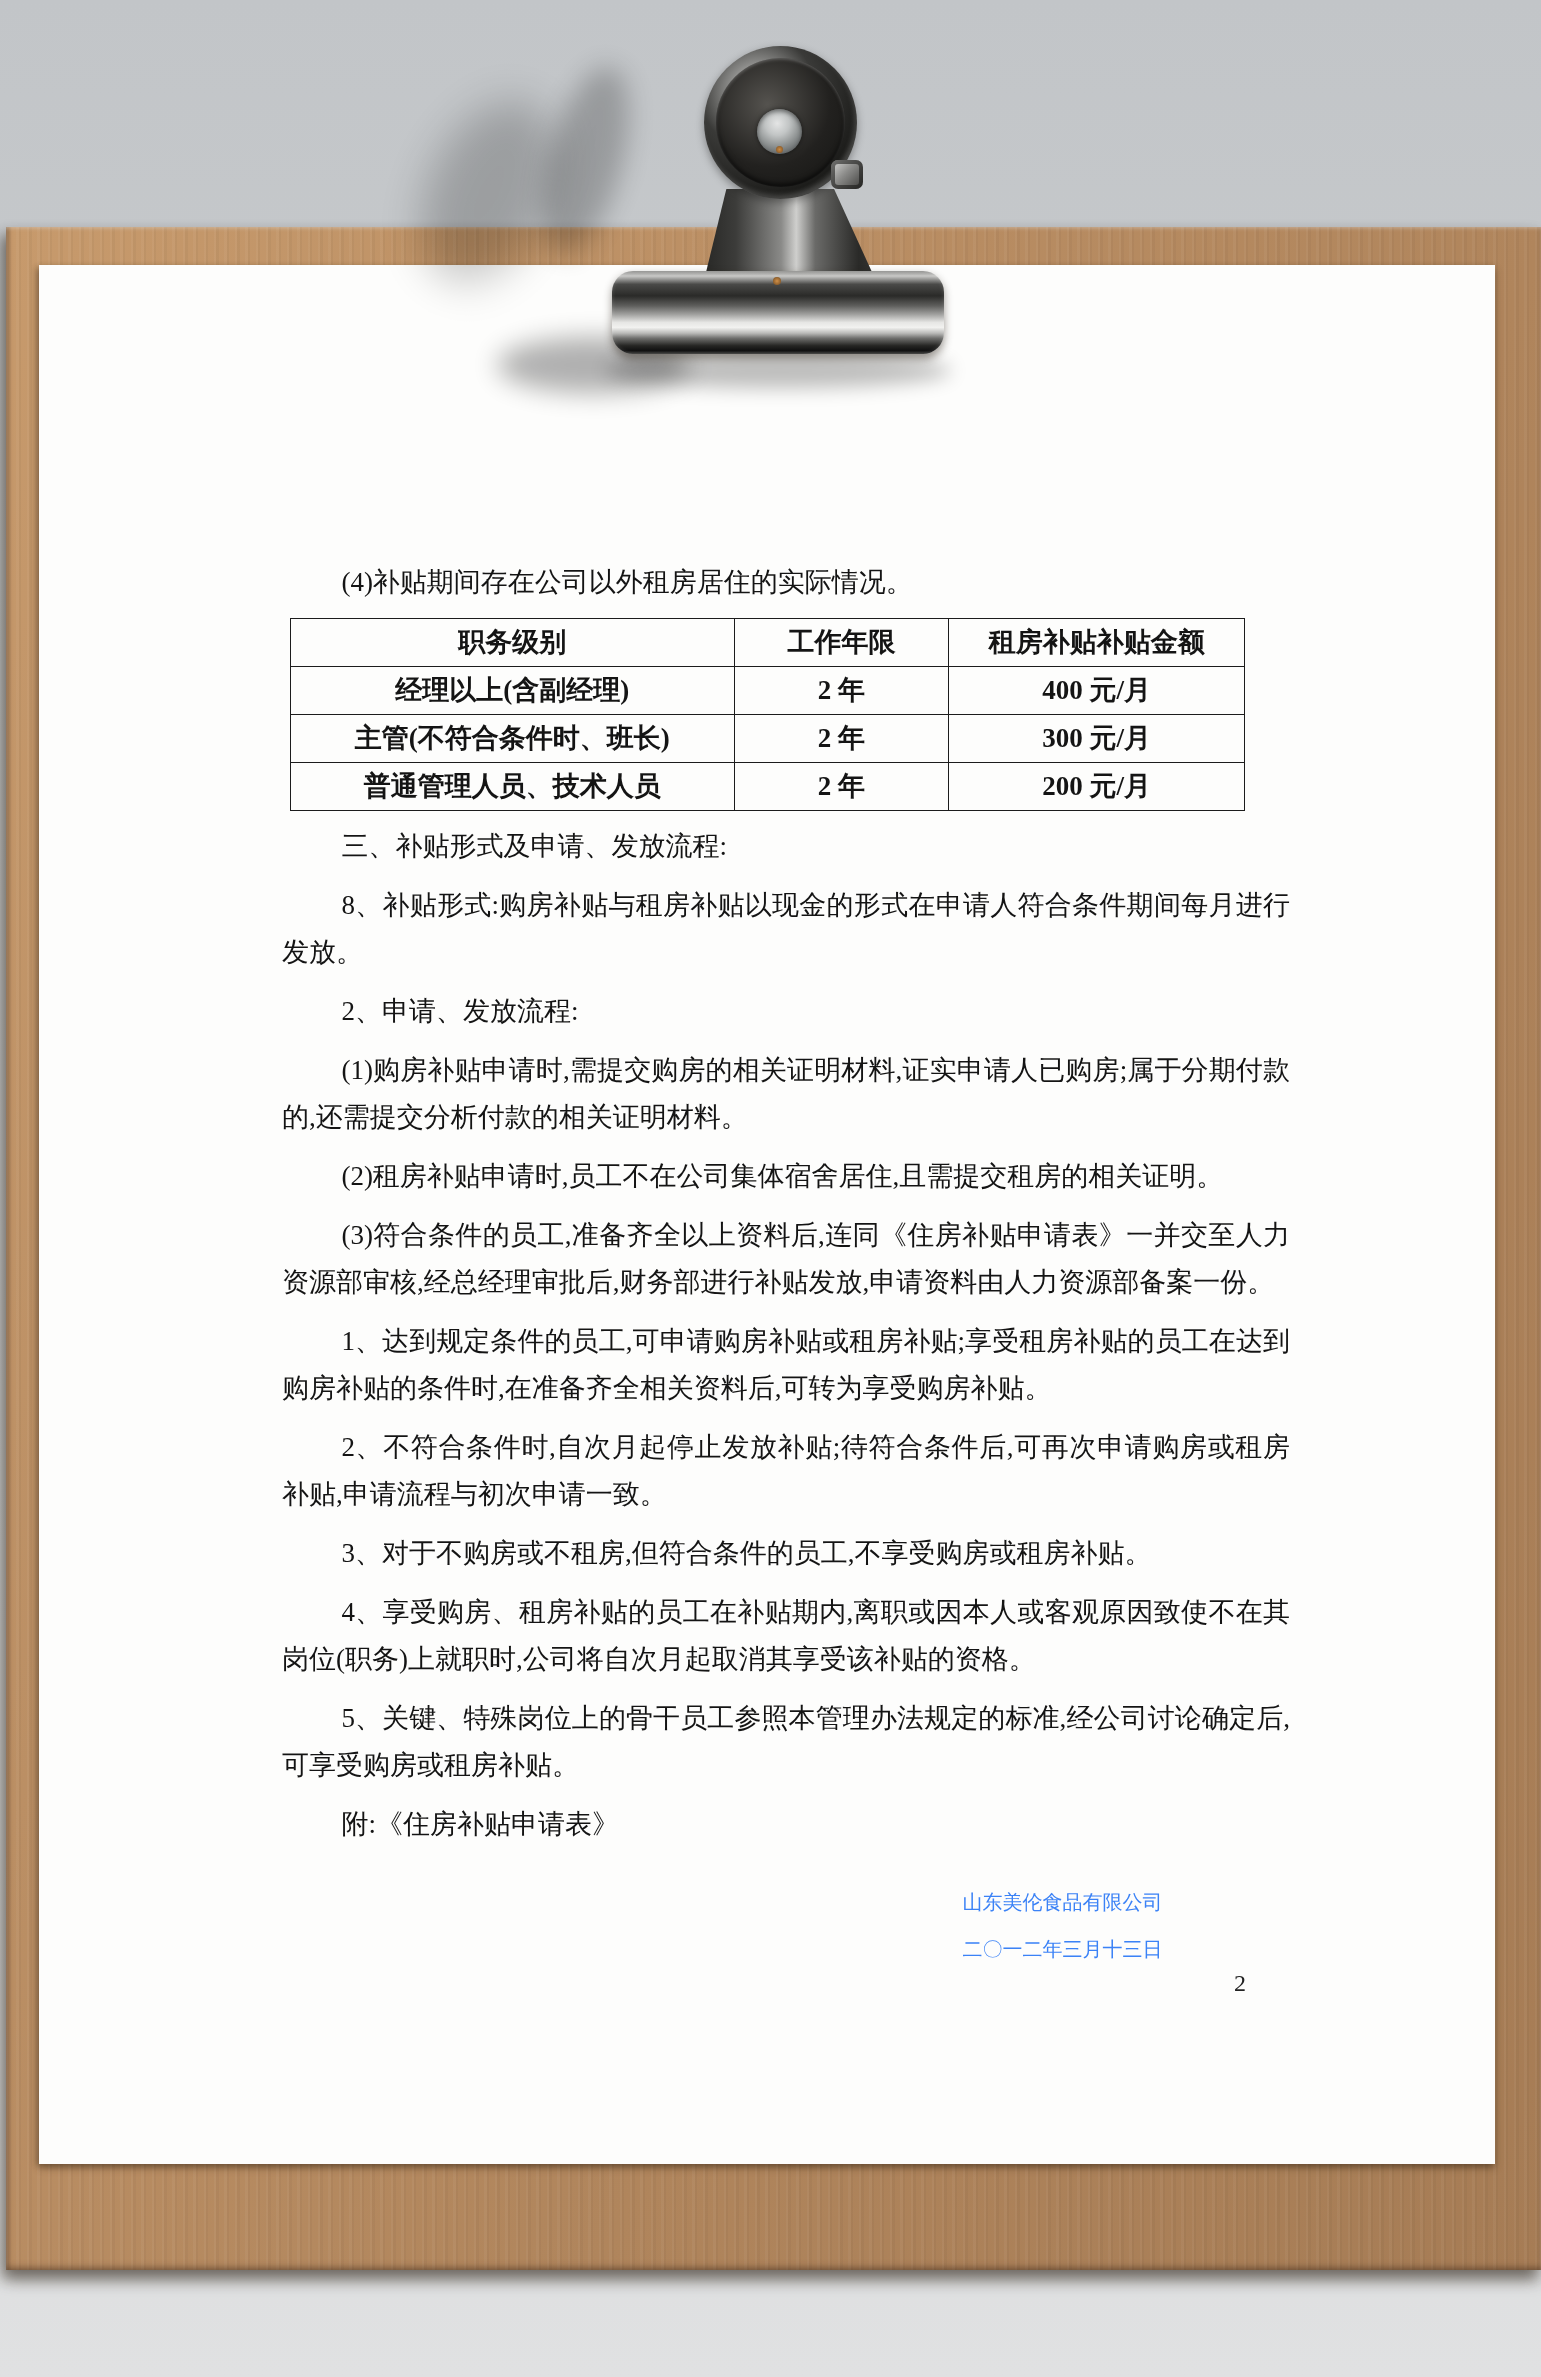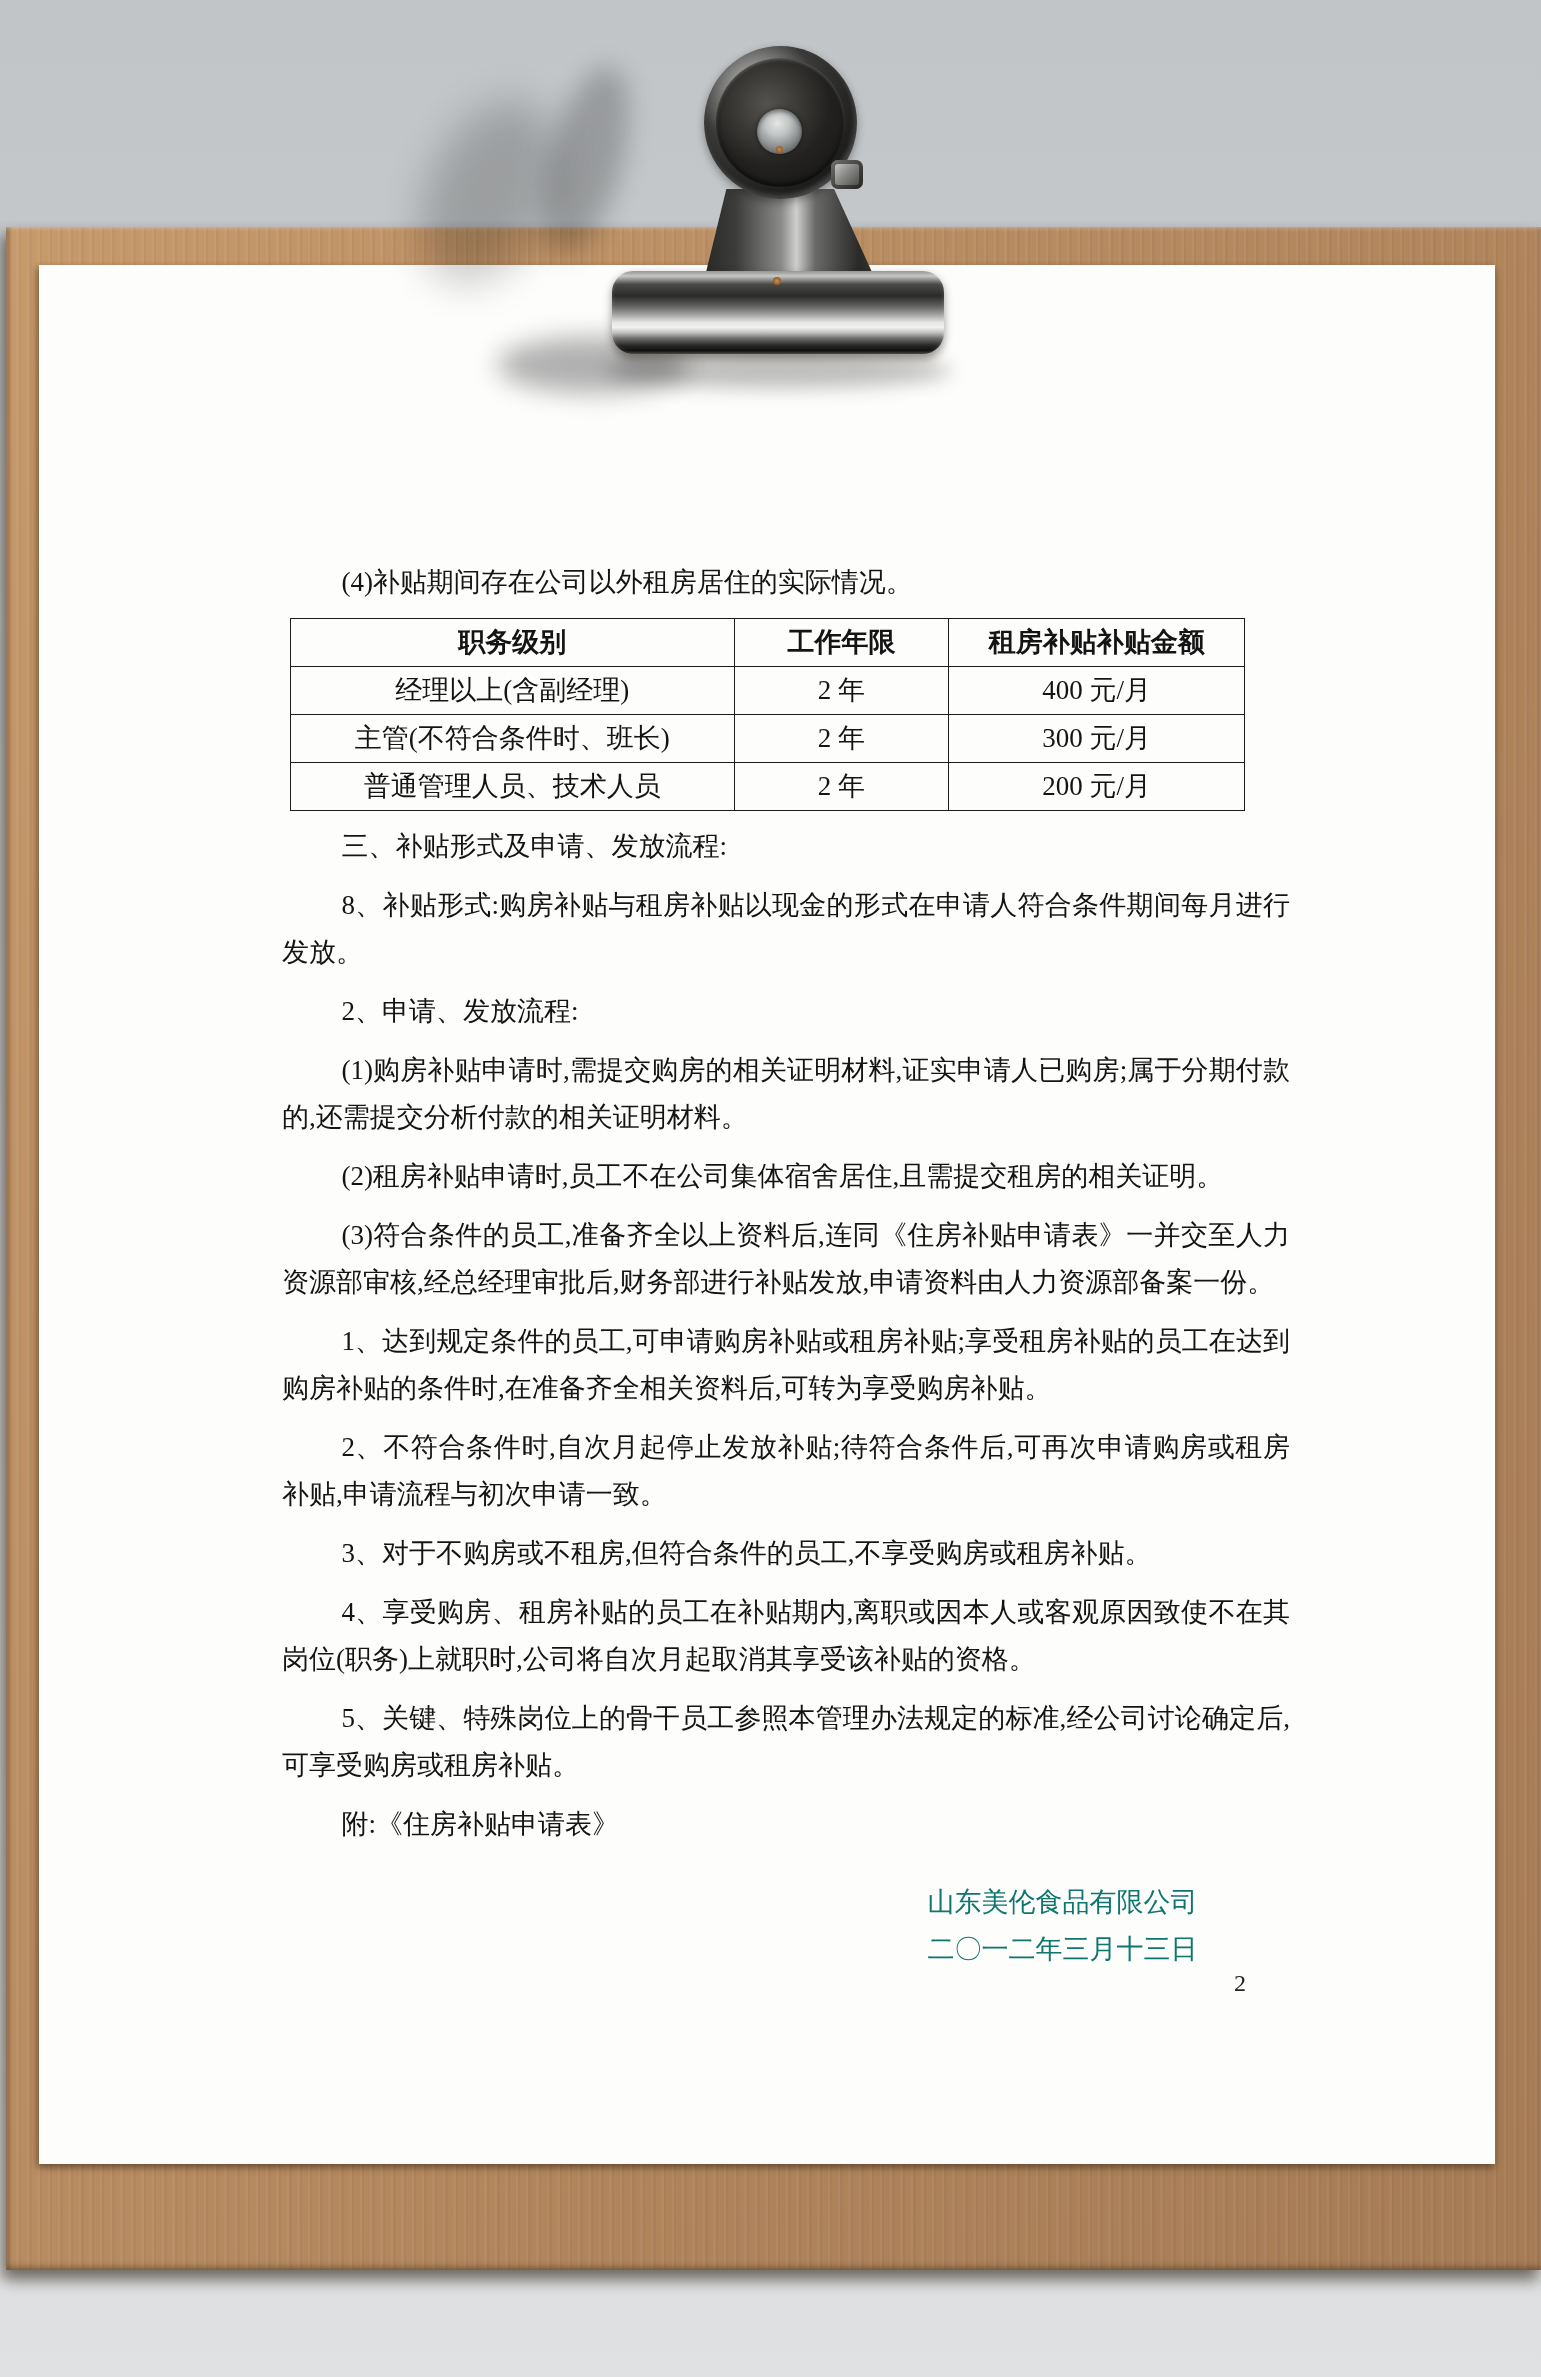--- a/index.html
+++ b/index.html
@@ -26,24 +26,24 @@
   .content{position:absolute;left:231px;top:282px;width:1032px;
            font-size:27px;line-height:47px;color:#141414;text-align:justify;}
   .para{margin:12px;text-indent:2.2em;}
 
   table.subsidy{border-collapse:collapse;width:955px;margin:8.8px 0 6.4px 20px;
                 table-layout:fixed;}
   table.subsidy col.c1{width:46.5%;} table.subsidy col.c2{width:22.5%;} table.subsidy col.c3{width:31%;}
   table.subsidy th,table.subsidy td{border:1.6px solid #1c1c1c;text-align:center;
                 vertical-align:middle;font-size:27px;padding:0;}
   table.subsidy th{height:47px;font-weight:bold;margin-left:44px;}
-  table.subsidy td{height:45px;font-weight:normal;}
+  table.subsidy td{height:45px;font-weight:bold;}
 
   .signature{position:absolute;left:823px;top:1614px;width:401px;
-             font-size:27px;line-height:47px;color:#0f766e;text-align:center;}
+             font-size:20px;line-height:47px;color:#3b82f6;text-align:center;}
   .page-num{position:absolute;left:1185px;top:1695px;width:32px;
             font-size:24px;line-height:47px;color:#222;text-align:center;}
 
   
   .clip{position:absolute;left:369px;top:32px;width:610px;height:361px;z-index:5;}
   .clip .shadow{position:absolute;border-radius:50%;background:#000;}
   .sh-a{left:60px;top:64px;width:120px;height:193px;filter:blur(21px);opacity:0.20;transform:rotate(25deg);}
   .sh-b{left:181px;top:32px;width:72px;height:193px;filter:blur(13px);opacity:0.22;transform:rotate(15deg);}
   .sh-c{left:128px;top:305px;width:193px;height:56px;filter:blur(13px);opacity:0.30;}
   .sh-d{left:237px;top:321px;width:345px;height:35px;filter:blur(9.6px);opacity:0.25;}

